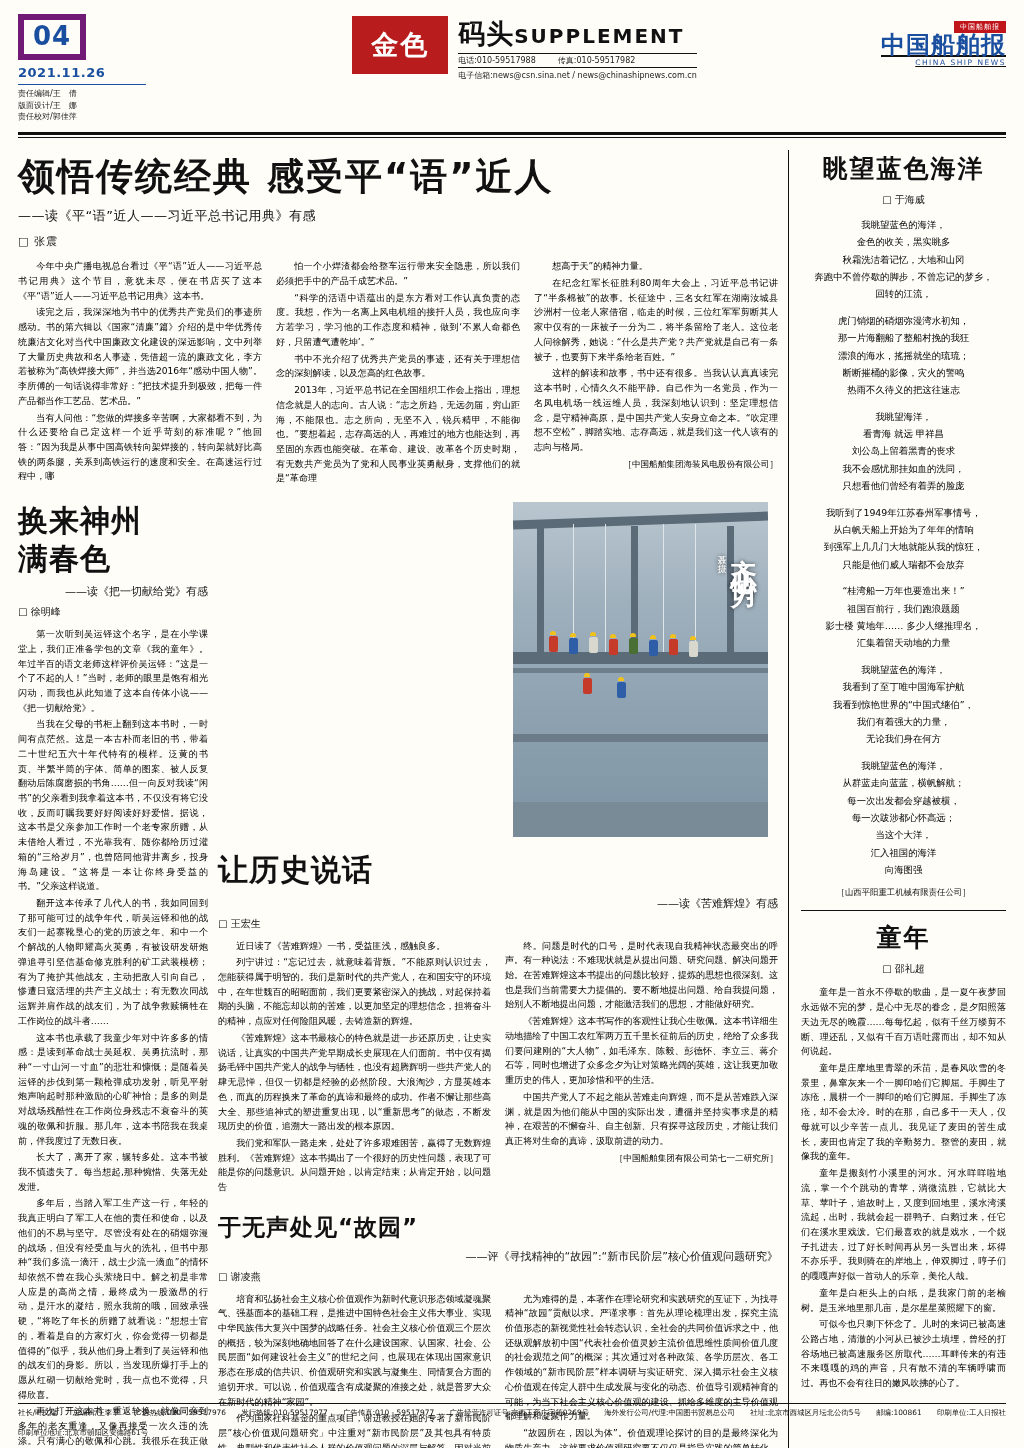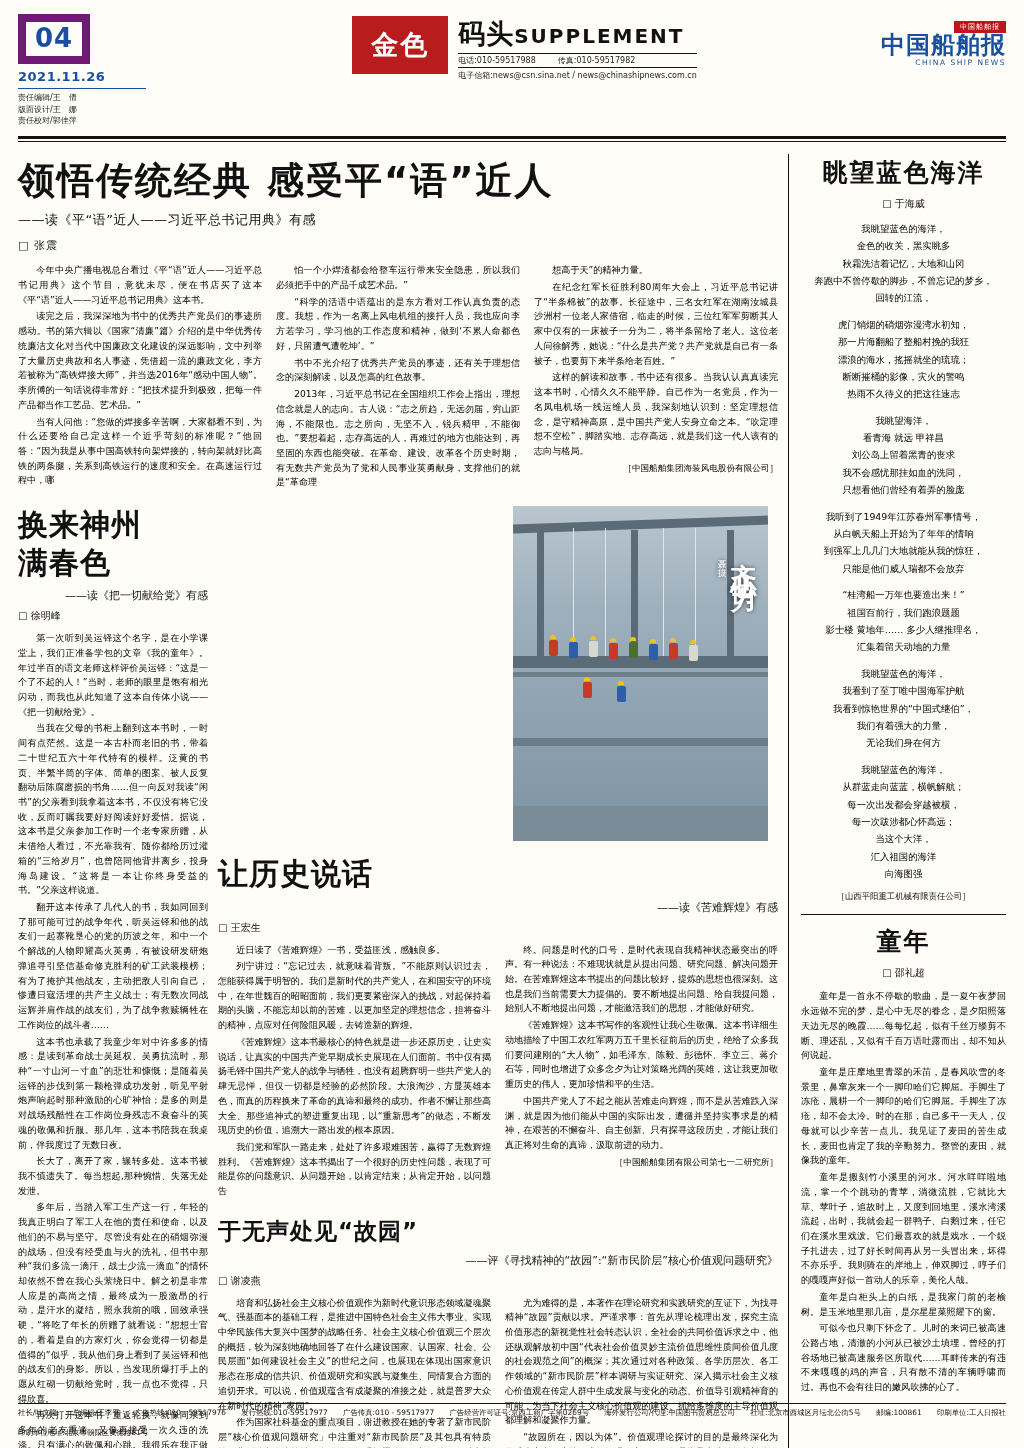--- a/index.html
+++ b/index.html
@@ -10,42 +10,42 @@
     color:#111;
     position:relative;
     overflow:hidden;
   }
   .page{width:1024px;height:1448px;position:relative;box-sizing:border-box;padding:0 18px;}
 
   
   .masthead{display:flex;align-items:flex-start;justify-content:space-between;padding-top:14px;}
   .mh-left{width:150px;}
   .pagenum{
-    display:inline-block;border:8px solid #701a75;color:#1a4fa0;
+    display:inline-block;border:6px solid #701a75;color:#1a4fa0;
     font-size:26px;font-weight:bold;line-height:1;padding:3px 9px 5px;letter-spacing:1px;
   }
   .mh-date{font-size:13px;color:#1a4fa0;font-weight:bold;margin-top:5px;letter-spacing:0.5px;}
   .mh-rule{border-top:1px solid #1a4fa0;margin:4px 0 3px;width:128px;}
   .mh-credits{font-size:8px;color:#222;line-height:1.45;}
 
   .mh-center{display:flex;align-items:stretch;margin-top:2px;}
   .badge{
     background:#b91c1c;color:#fff;width:96px;height:58px;
     display:flex;align-items:center;justify-content:center;
     font-size:27px;font-weight:bold;letter-spacing:2px;
     font-family:"DejaVu Sans","Liberation Sans",sans-serif;
   }
   .mh-center-txt{margin-left:10px;}
   .mh-title{font-size:27px;font-weight:bold;letter-spacing:1px;line-height:1;padding-top:4px;}
   .mh-title .sup{font-size:20px;letter-spacing:2px;}
   .mh-contacts{margin-top:6px;font-size:8px;color:#222;}
   .mh-contacts .row{display:flex;gap:22px;border-top:1px solid #111;border-bottom:1px solid #111;padding:1px 0;}
   .mh-contacts .row2{padding-top:2px;}
 
-  .mh-right{text-align:right;}
+  .mh-right{text-align:right;text-decoration:underline;}
   .mh-logo-top{background:#c0161b;color:#fff;font-size:7px;padding:1px 6px;display:inline-block;letter-spacing:1px;}
   .mh-logo{font-size:24px;font-weight:bold;color:#1a4fa0;letter-spacing:1px;line-height:1.05;}
   .mh-logo-en{font-size:7.5px;color:#1a4fa0;letter-spacing:1.5px;}
 
   .thickrule{border-top:3px solid #111;margin:9px 0 0;}
   .thinrule{border-top:1px solid #111;margin-top:2px;}
 
   
   .body-wrap{display:flex;margin-top:12px;height:1300px;}
   .col-main{width:770px;padding-right:10px;box-sizing:border-box;}

